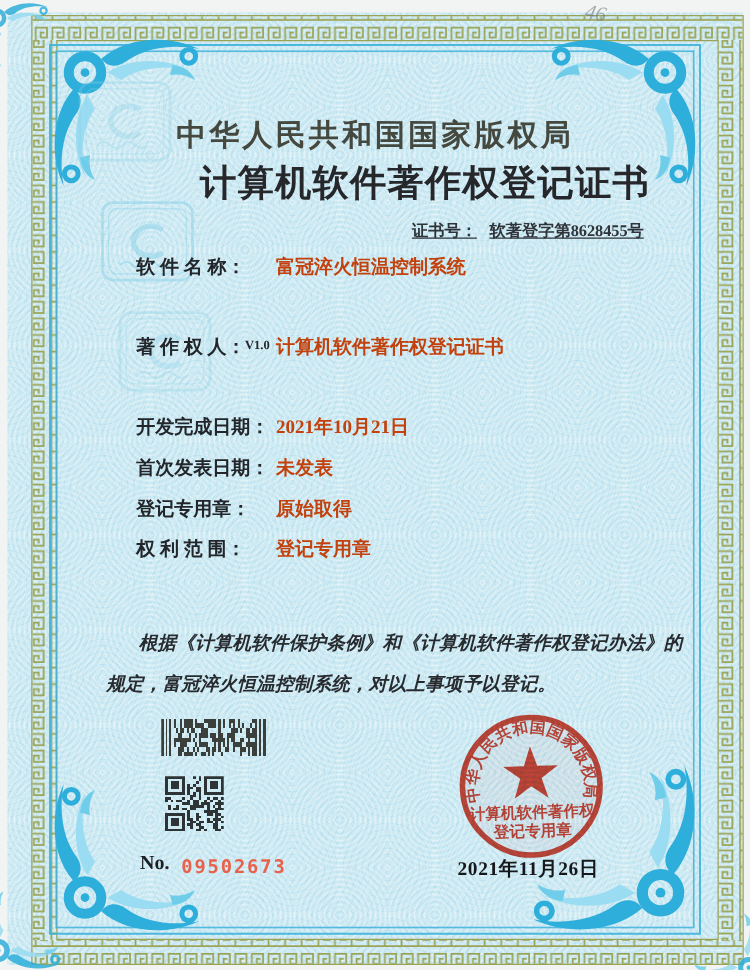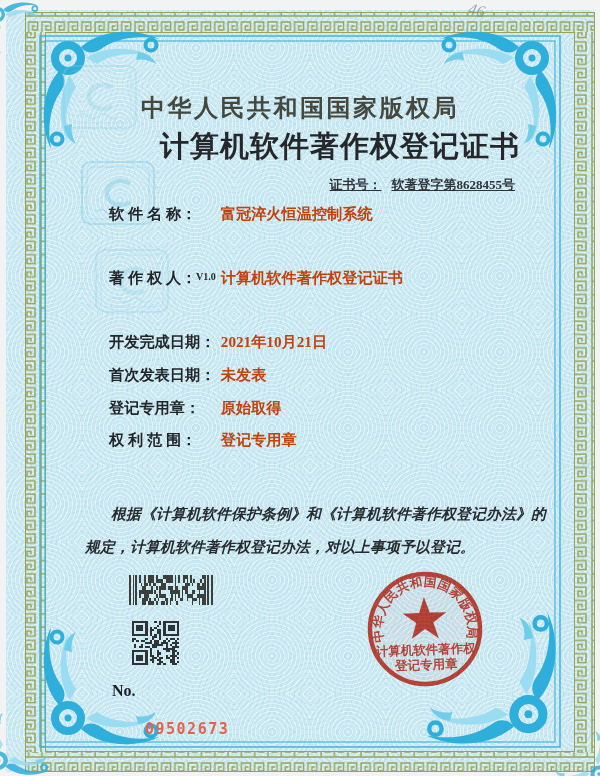--- a/index.html
+++ b/index.html
@@ -20,21 +20,21 @@
   .certno{top:176px;right:85px;font-size:13px;color:#2f343a;text-decoration:underline;}
   .certno .gap{display:inline-block;width:10px;}
   .row{left:88px;font-size:15.2px;line-height:19px;}
   .row .lab{display:inline-block;width:108px;color:#22262a;padding-left:21px;}
   .row .val{color:#c2410c;}
   .ver{left:196px;font-size:10px;margin-top:44px;}
   .stmt{left:85px;width:445px;font-size:14.8px;color:#272b2f;letter-spacing:.2px;font-style:italic;}
   .stmt.l1{text-indent:26px;}
   .serial-label{left:112px;top:682px;font-size:16px;color:#1b1f23;text-align:right;}
   .serial-num{left:145px;top:684px;font-size:15px;color:#e8614b;
-              font-family:"DejaVu Sans Mono","Liberation Mono",monospace;letter-spacing:1.5px;margin-top:36px;}
+              font-family:"DejaVu Sans Mono","Liberation Mono",monospace;letter-spacing:1.5px;}
   .issue-date{left:366px;top:685px;font-size:15.5px;color:#15181b;letter-spacing:.5px;}
   .codes{position:absolute;}
   .seal{position:absolute;left:355px;top:559px;width:140px;height:140px;
         transform:rotate(-2deg);mix-blend-mode:multiply;opacity:.93;}
   .seal text{font-family:"Liberation Serif","DejaVu Serif",serif;}
   .pencil{position:absolute;left:468px;top:1px;font-size:17px;font-style:italic;font-weight:normal;
           color:rgba(108,110,116,.55);transform:rotate(12deg);}
 </style>
 </head>
 <body>
@@ -129,21 +129,21 @@
     <span class="val">原始取得</span>
   </div>
 
   <div class="txt row" style="top:430px">
     <span class="lab">权 利 范 围：</span>
     <span class="val">登记专用章</span>
   </div>
 
 
   <div class="txt stmt l1" style="top:505px">根据《计算机软件保护条例》和《计算机软件著作权登记办法》的</div>
-  <div class="txt stmt" style="top:538px">规定，计算机软件著作权登记办法，对以上事项予以登记。</div>
+  <div class="txt stmt" style="top:538px">规定，富冠淬火恒温控制系统，对以上事项予以登记。</div>
 
   <svg id="barcode" class="codes" style="left:129px;top:575px" width="84" height="30" viewBox="0 0 84 30" shape-rendering="crispEdges">
       <rect x="0" y="0" width="2.4" height="30" fill="#3b403c"></rect>
       <rect x="3.6" y="0" width="1.2" height="30" fill="#3b403c"></rect>
       <rect x="6" y="0" width="2" height="30" fill="#3b403c"></rect>
       <rect x="81.6" y="0" width="2.4" height="30" fill="#3b403c"></rect>
       <rect x="78.4" y="0" width="1.2" height="30" fill="#3b403c"></rect>
       <rect x="74.6" y="0" width="2" height="30" fill="#3b403c"></rect>
       <rect x="10" y="0" width="1.75" height="3.75" fill="#3b403c"></rect>
       <rect x="10" y="3.75" width="1.75" height="3.75" fill="#3b403c"></rect>
@@ -443,13 +443,14 @@
     <defs>
         <path id="sealArc" d="M -42.35 7.47 A 43 43 0 1 1 42.35 7.47" fill="none"></path>
       </defs>
     <text font-size="12.6" fill="#db3b2b" font-weight="bold" letter-spacing="0.5">
       <textPath href="#sealArc" startOffset="50%" text-anchor="middle">中华人民共和国国家版权局</textPath>
     </text>
     <text x="0" y="25" text-anchor="middle" font-size="12.5" fill="#db3b2b" font-weight="bold">计算机软件著作权</text>
     <text x="0" y="40" text-anchor="middle" font-size="12.5" fill="#db3b2b" font-weight="bold">登记专用章</text>
   </svg>
 
+  <div class="txt issue-date">2021年11月26日</div>
 </div>
 
 </body></html>

